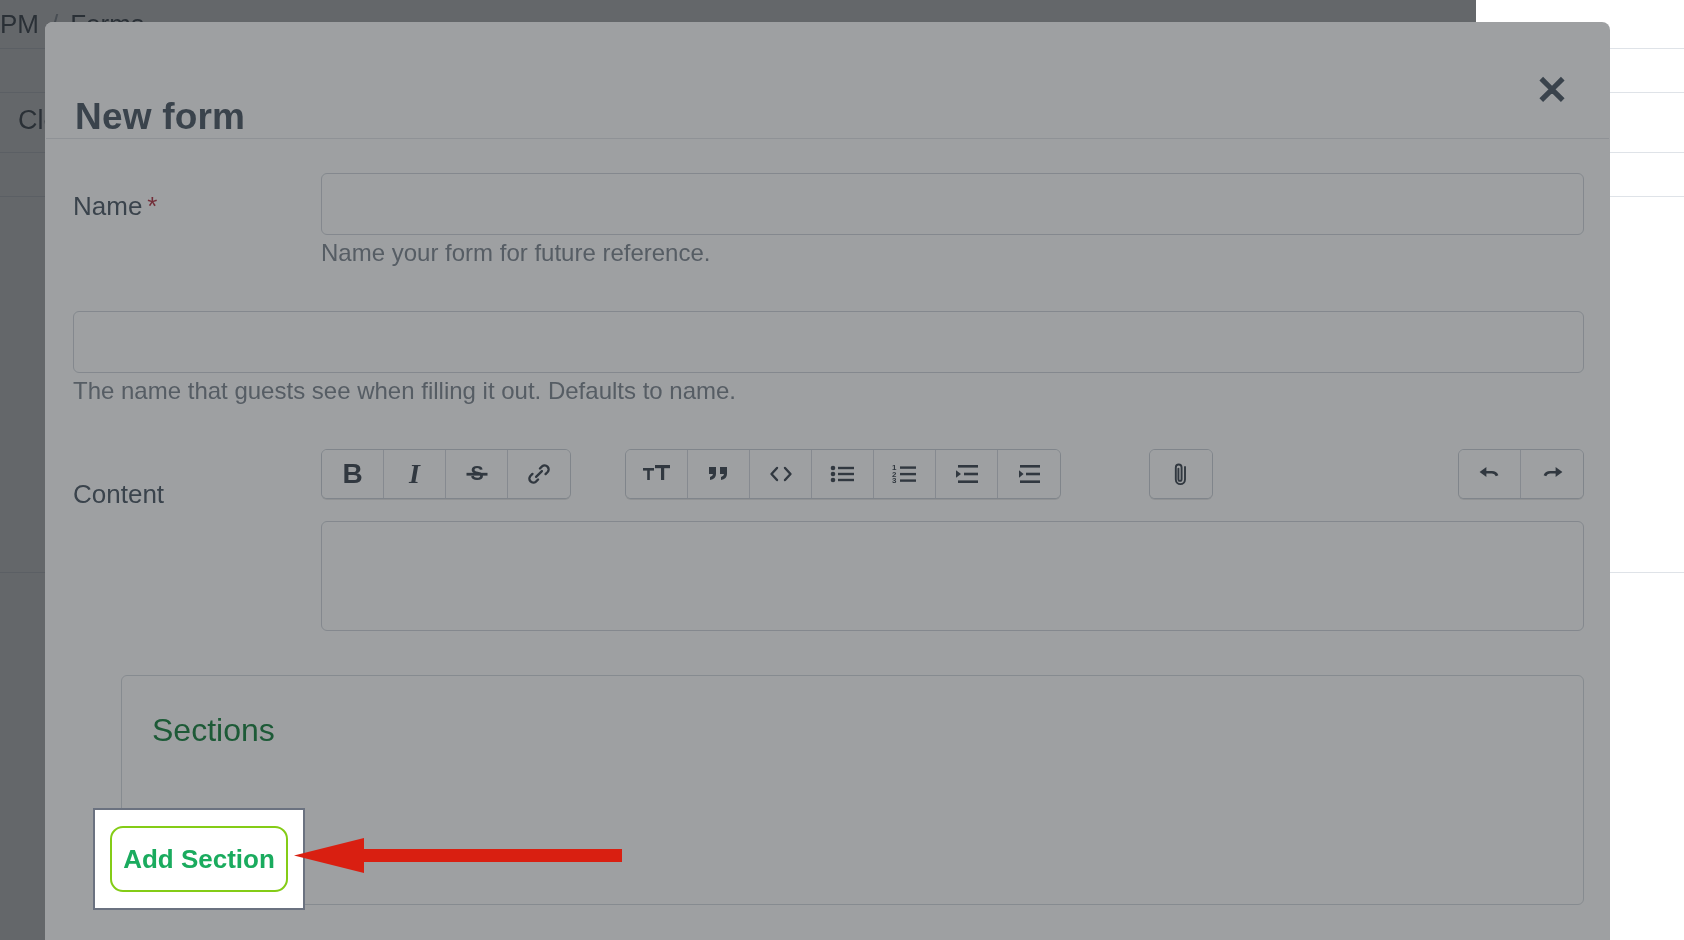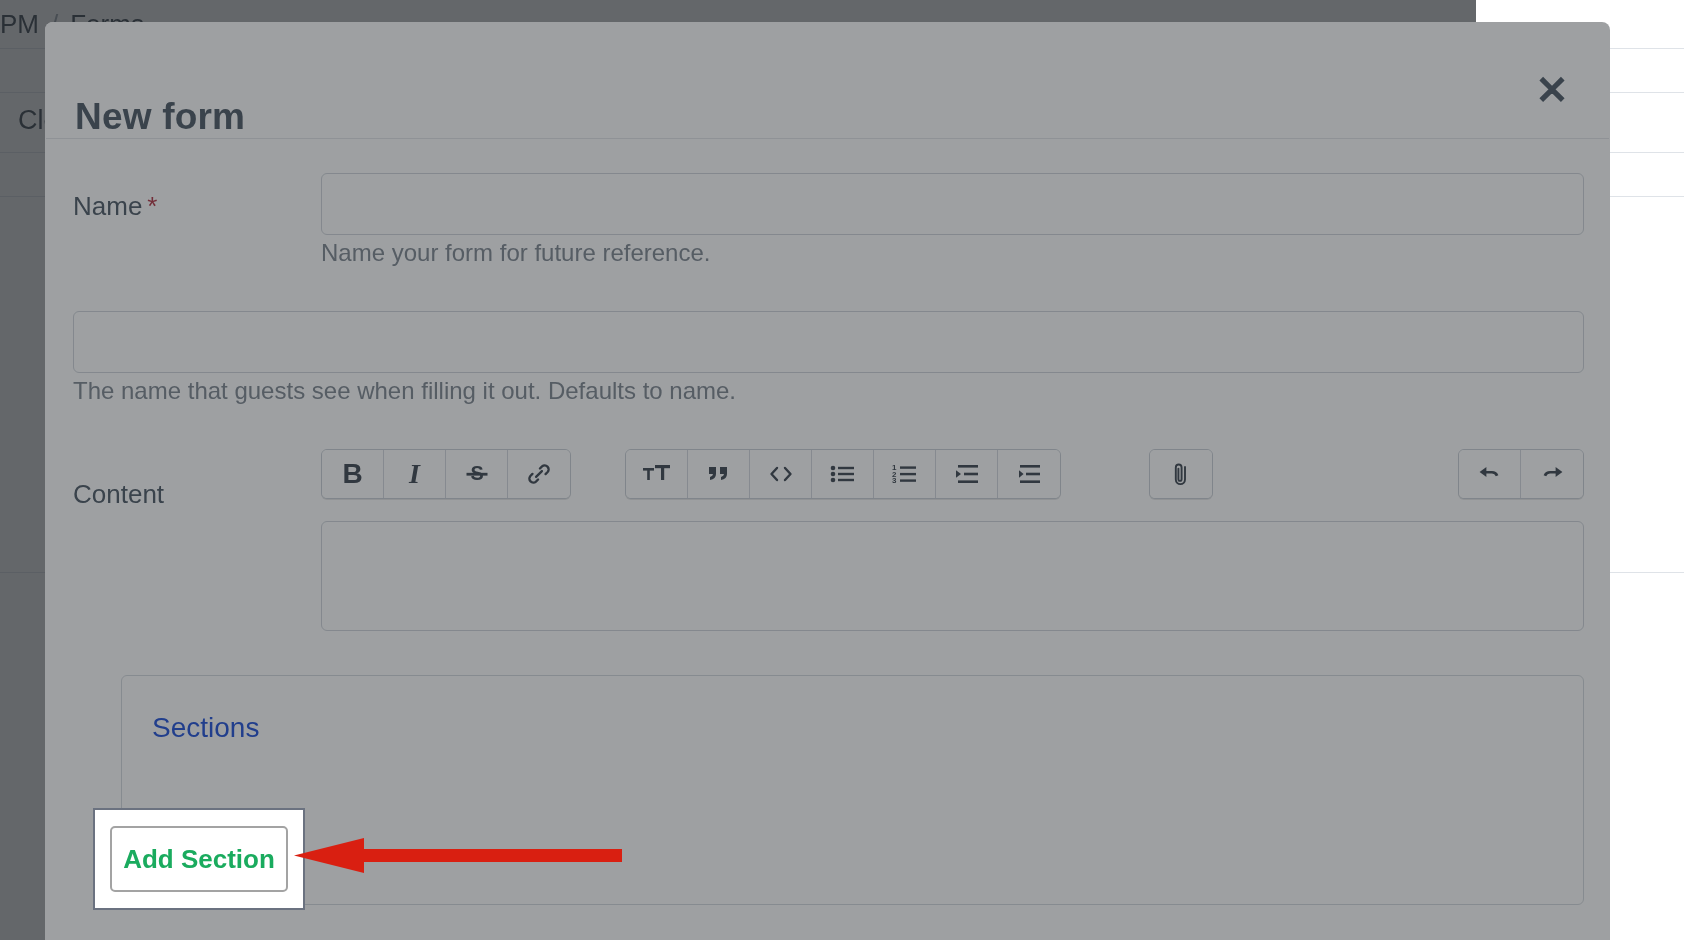--- a/index.html
+++ b/index.html
@@ -237,44 +237,44 @@
     margin-right: 0;
     border: 1px solid #d4d9de;
     border-radius: 6px;
     background: #ffffff;
     padding: 36px 0 0 30px;
     height: 230px;
     position: relative;
   }
 
   .sections-title {
-    font-size: 28px;
-    color: #1d4ed8;
+    font-size: 32px;
+    color: #15803d;
   }
 
   
   #highlight-card {
     position: absolute;
     left: 93px;
     top: 808px;
     width: 212px;
     height: 102px;
     background: #ffffff;
     border: 2px solid #6b7280;
     z-index: 40;
     display: flex;
     align-items: center;
     justify-content: center;
   }
 
   .add-section-btn {
     width: 178px;
     height: 66px;
-    border: 2px solid #a3a3a3;
-    border-radius: 5px;
+    border: 2px solid #84cc16;
+    border-radius: 13px;
     background: #ffffff;
     color: #1aab5e;
     font-size: 26px;
     font-weight: bold;
     cursor: pointer;
     font-family: "Liberation Sans", sans-serif;
     display: flex;
     align-items: center;
     justify-content: center;
   }

